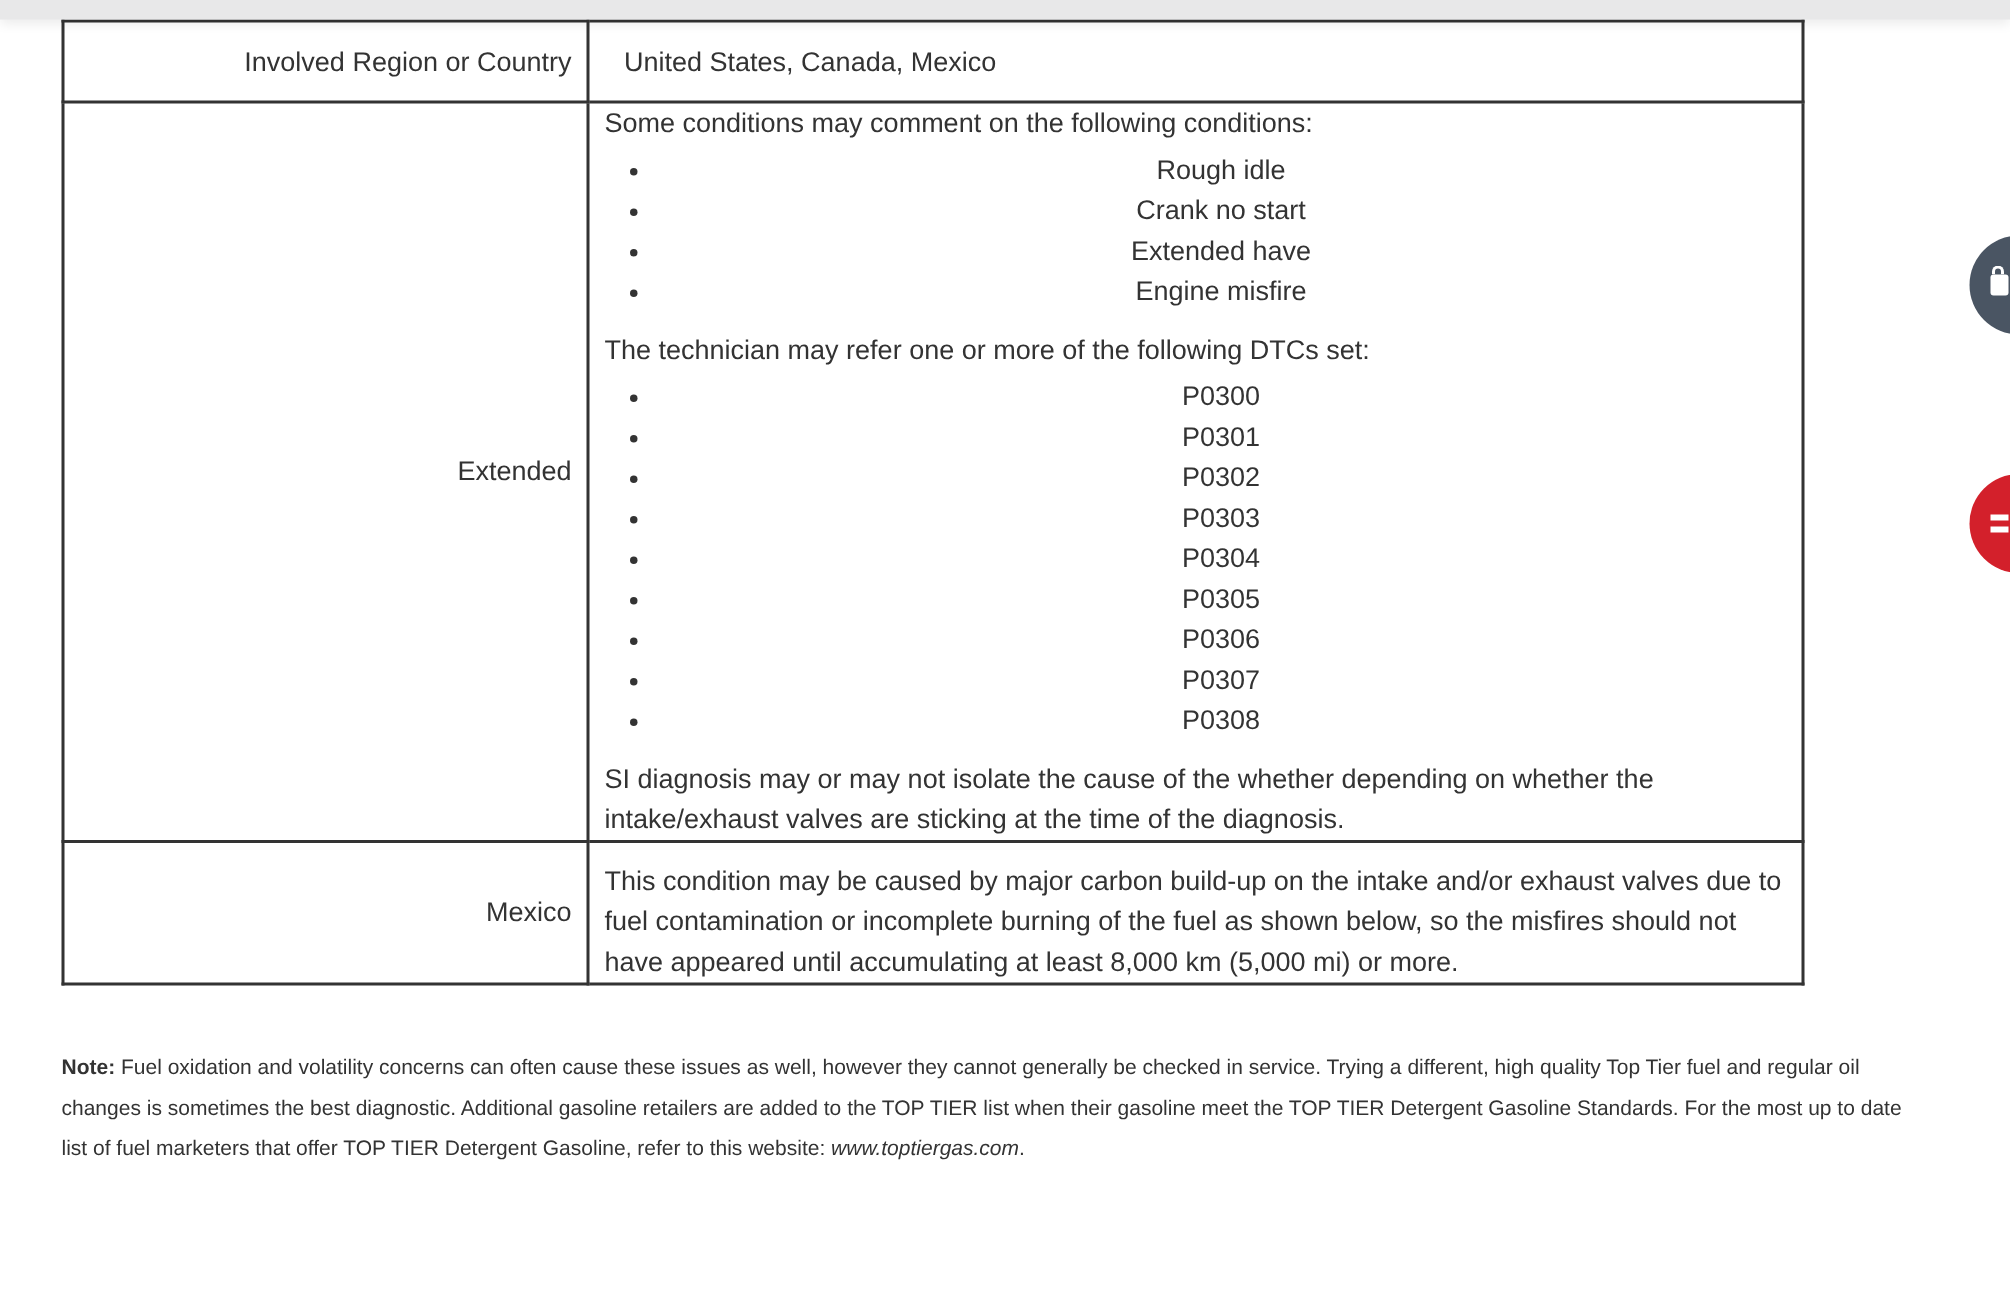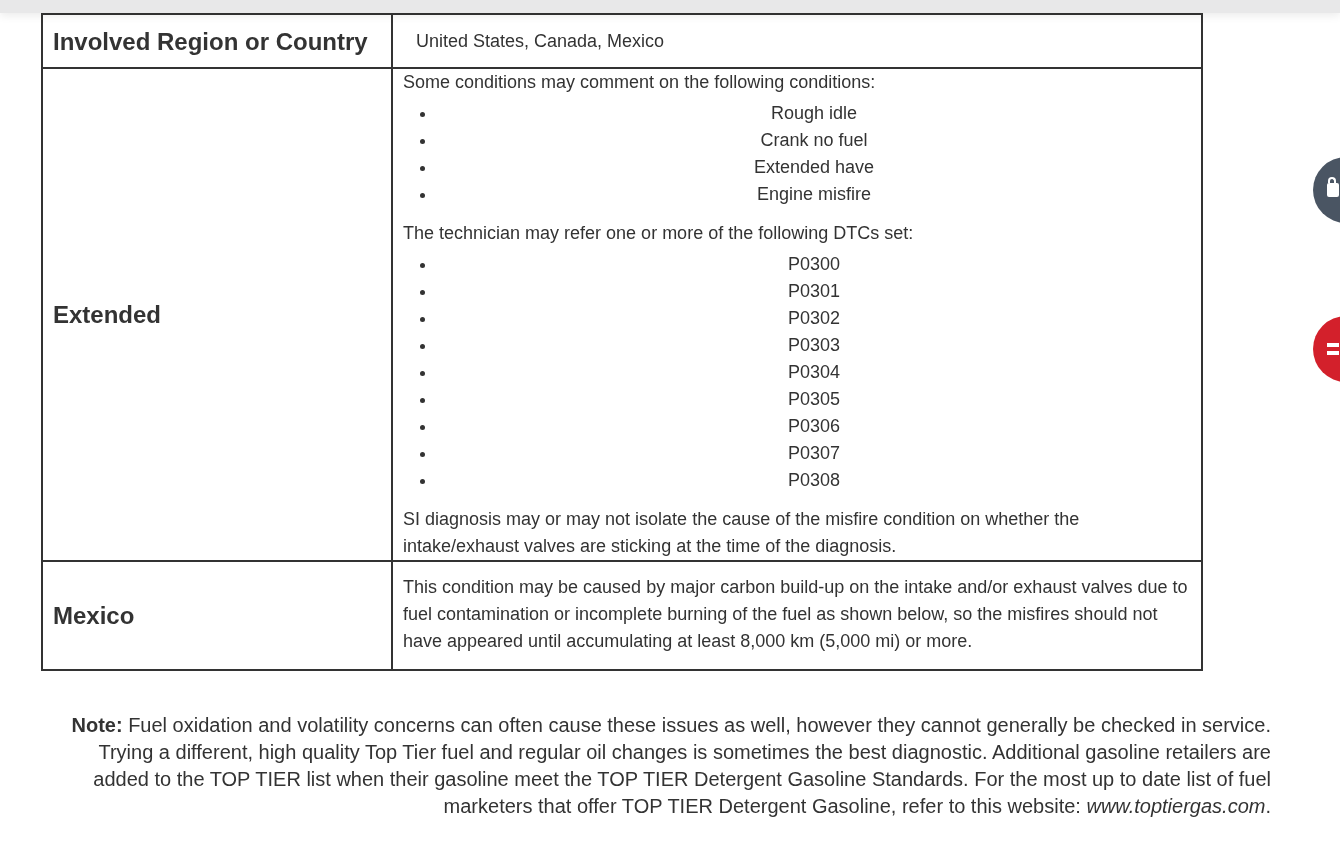--- a/index.html
+++ b/index.html
@@ -33,43 +33,43 @@
       font-size: 18px;
       line-height: 27px;
     }
     table.bulletin td {
       border: 2px solid #333333;
       vertical-align: middle;
       padding: 0 10px;
     }
     td.label {
       width: 328px;
-      font-weight: bold;
-      font-size: 24px;
+      font-weight: normal;
+      font-size: 18px;
+      text-align: right;
     }
     td.value {
       padding-top: 12px;
       padding-bottom: 12px;
     }
     tr.region td { height: 52px; }
     tr.region td.value { padding-top: 0; padding-bottom: 0; padding-left: 23px; }
     .cell-para { margin: 0; }
     .cell-para + ul { margin-top: 4px; text-align: center; }
     ul.bullets {
       margin: 4px 0 12px 0;
       padding-left: 34px;
     }
     ul.bullets li { line-height: 27px; }
-    tr.cause td.value { padding-top: 12px; padding-bottom: 14px; }
+    tr.cause td.value { padding-top: 12px; }
     .note {
       margin-top: 41px;
-      font-size: 20px;
+      font-size: 14px;
       line-height: 27px;
       width: 1230px;
-      text-align: right;
     }
     .note b { font-weight: bold; }
     .note i { font-style: italic; }
     .fab {
       position: absolute;
       width: 66px;
       height: 66px;
       border-radius: 50%;
       z-index: 3;
     }
@@ -115,37 +115,37 @@
         <tr class="region">
       <td class="label">Involved Region or Country</td>
       <td class="value">United States, Canada, Mexico</td>
     </tr>
     <tr class="condition">
       <td class="label">Extended</td>
       <td class="value">
         <p class="cell-para">Some conditions may comment on the following conditions:</p>
         <ul class="bullets">
           <li>Rough idle</li>
-          <li>Crank no fuel</li>
+          <li>Crank no start</li>
           <li>Extended have</li>
           <li>Engine misfire</li>
         </ul>
         <p class="cell-para">The technician may refer one or more of the following DTCs set:</p>
         <ul class="bullets">
           <li>P0300</li>
           <li>P0301</li>
           <li>P0302</li>
           <li>P0303</li>
           <li>P0304</li>
           <li>P0305</li>
           <li>P0306</li>
           <li>P0307</li>
           <li>P0308</li>
         </ul>
-        <p class="cell-para">SI diagnosis may or may not isolate the cause of the misfire condition on whether the intake/exhaust valves are sticking at the time of the diagnosis.</p>
+        <p class="cell-para">SI diagnosis may or may not isolate the cause of the whether depending on whether the intake/exhaust valves are sticking at the time of the diagnosis.</p>
       </td>
     </tr>
     <tr class="cause">
       <td class="label">Mexico</td>
       <td class="value">This condition may be caused by major carbon build-up on the intake and/or exhaust valves due to fuel contamination or incomplete burning of the fuel as shown below, so the misfires should not have appeared until accumulating at least 8,000 km (5,000 mi) or more.</td>
     </tr>
   </tbody>
     </table>
 
   <p class="note"><b>Note:</b><span> Fuel oxidation and volatility concerns can often cause these issues as well, however they cannot generally be checked in service. Trying a different, high quality Top Tier fuel and regular oil changes is sometimes the best diagnostic. Additional gasoline retailers are added to the TOP TIER list when their gasoline meet the TOP TIER Detergent Gasoline Standards. For the most up to date list of fuel marketers that offer TOP TIER Detergent Gasoline, refer to this website: </span><i>www.toptiergas.com</i><span>.</span></p>

